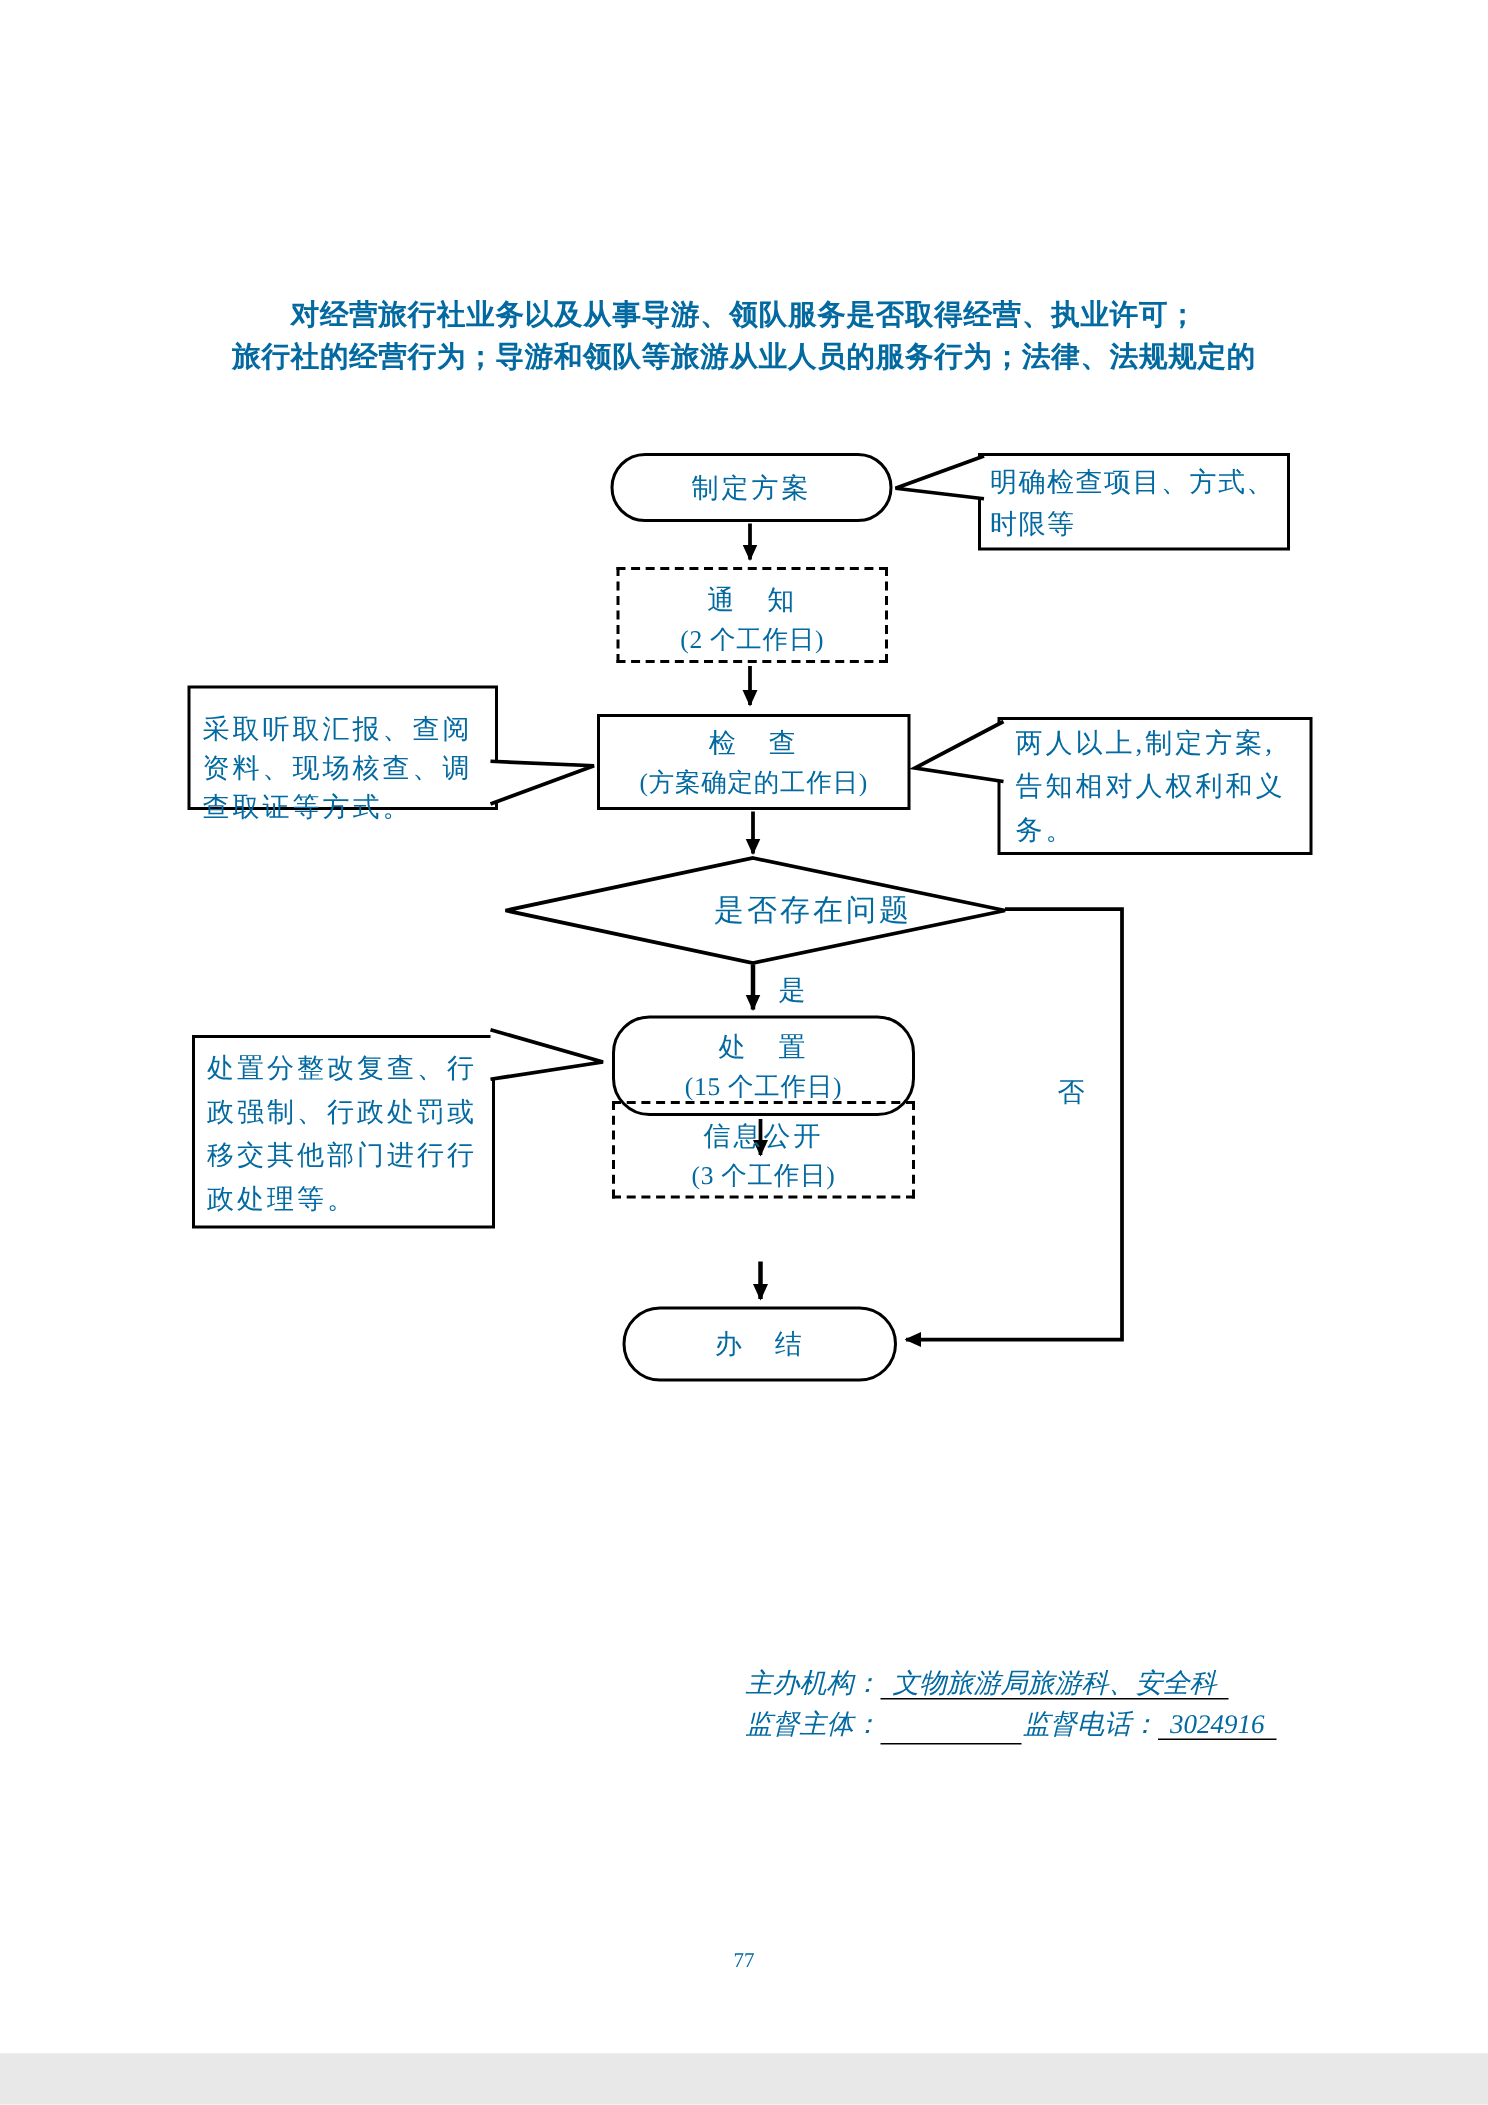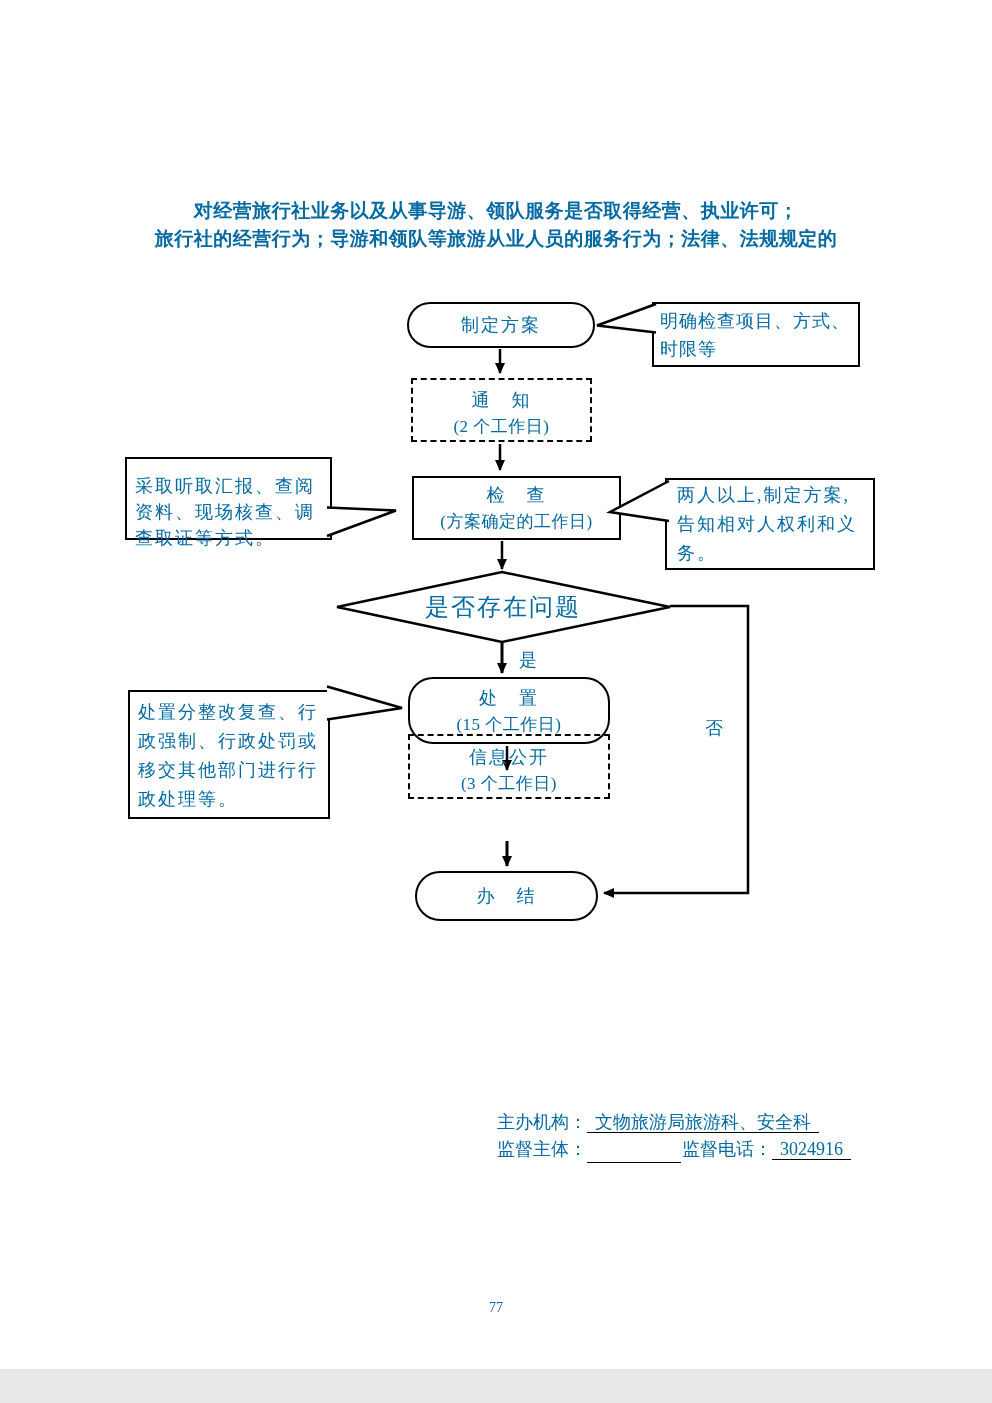--- a/index.html
+++ b/index.html
@@ -29,25 +29,25 @@
   .dashedbox{border:2px dashed #000;justify-content:flex-end;}
 
   .callout{
     border:2.5px solid #000;box-sizing:border-box;background:transparent;
     font-size:18px;line-height:29px;letter-spacing:2px;z-index:2;
     text-align:left;
   }
 
   .flowlabel{font-size:18px;z-index:2;letter-spacing:1px;}
   #decision-label{
-    left:398px;top:596px;width:210px;text-align:center;z-index:2;
-    font-size:24px;letter-spacing:2px;line-height:22px;
+    left:398px;top:596px;width:210px;text-align:right;z-index:2;
+    font-size:20px;letter-spacing:2px;line-height:22px;
   }
 
-  #footer{left:497px;top:1109px;z-index:2;font-size:18px;line-height:27px;white-space:nowrap;}
+  #footer{left:497px;top:1109px;z-index:2;font-size:18px;line-height:27px;white-space:nowrap;font-style:italic;}
   .uline{border-bottom:1.6px solid #000;padding:0 8px;}
   .blankline{display:inline-block;width:94px;height:20px;border-bottom:1.6px solid #000;margin-right:1px;vertical-align:bottom;}
 
   #pagenum{
     left:0;right:0;top:1300px;text-align:center;z-index:2;
     font-family:Liberation Serif, serif;font-size:14px;
   }
 </style>
 </head>
 <body>
@@ -77,21 +77,21 @@
 
   <div class="abs node oval" style="left:407px;top:302px;width:188px;height:46px;">
     <div class="lbl">制定方案</div>
   </div>
 
   <div class="abs node dashedbox" style="left:411px;top:378px;width:181px;height:64px;">
     <div class="lbl">通　知</div>
     <div class="sub">(2 个工作日)</div>
   </div>
 
-  <div class="abs node" style="left:412px;top:476px;width:209px;height:64px;">
+  <div class="abs node" style="left:398px;top:476px;width:209px;height:64px;">
     <div class="lbl">检　查</div>
     <div class="sub">(方案确定的工作日)</div>
   </div>
 
   <div id="decision-label" class="abs">是否存在问题</div>
 
   <div class="abs node" style="left:408px;top:677px;width:202px;height:67px;border-radius:25px;">
     <div class="lbl">处　置</div>
     <div class="sub">(15 个工作日)</div>
   </div>

